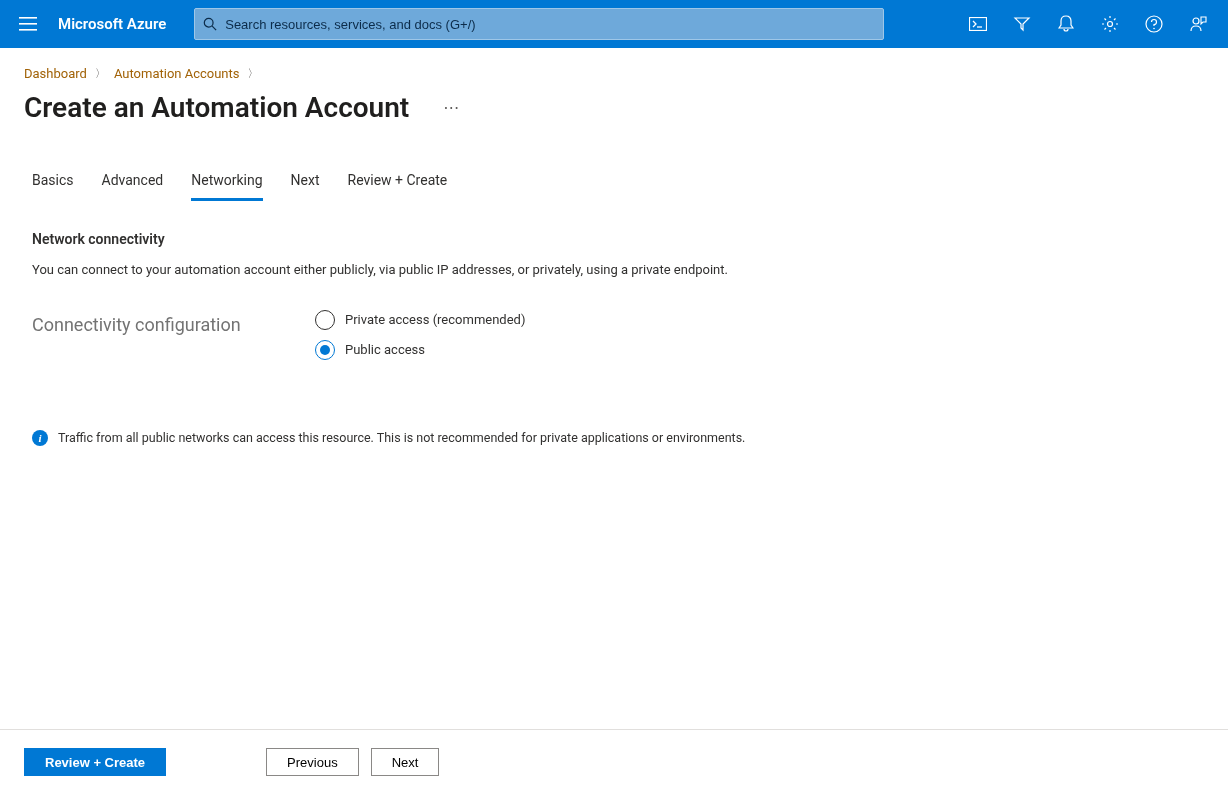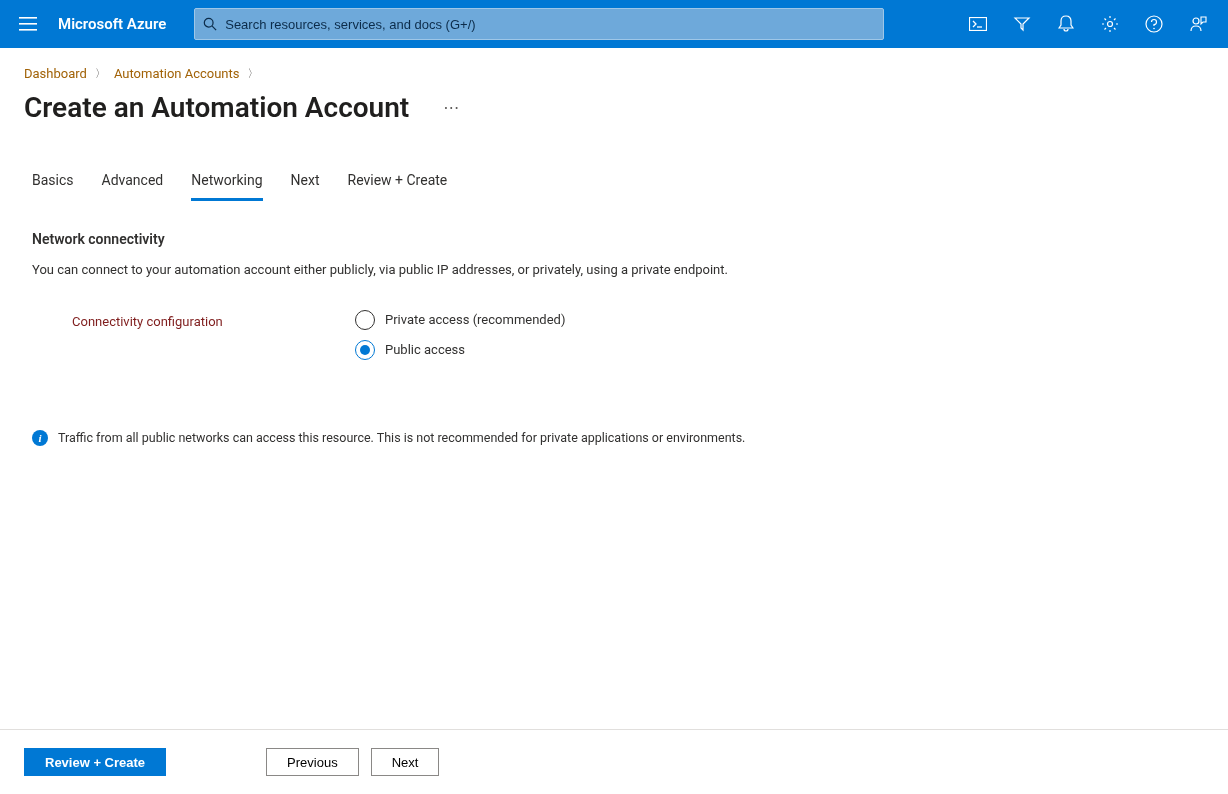--- a/index.html
+++ b/index.html
@@ -139,24 +139,23 @@
     font-size: 13px;
     color: #323130;
     line-height: 1.45;
   }
   .form-row {
     display: flex;
     margin-top: 30px;
   }
   .form-label {
     width: 283px;
-    font-size: 13px;
-    color: #7f1d1d;
+    font-size: 18px;
+    color: #737373;
     padding-top: 4px;
-    margin-left: 40px;
   }
   .radio-group { display: flex; flex-direction: column; gap: 10px; }
   .radio-item {
     display: flex;
     align-items: center;
     gap: 10px;
     cursor: pointer;
     font-size: 13px;
   }
   .radio-circle {

